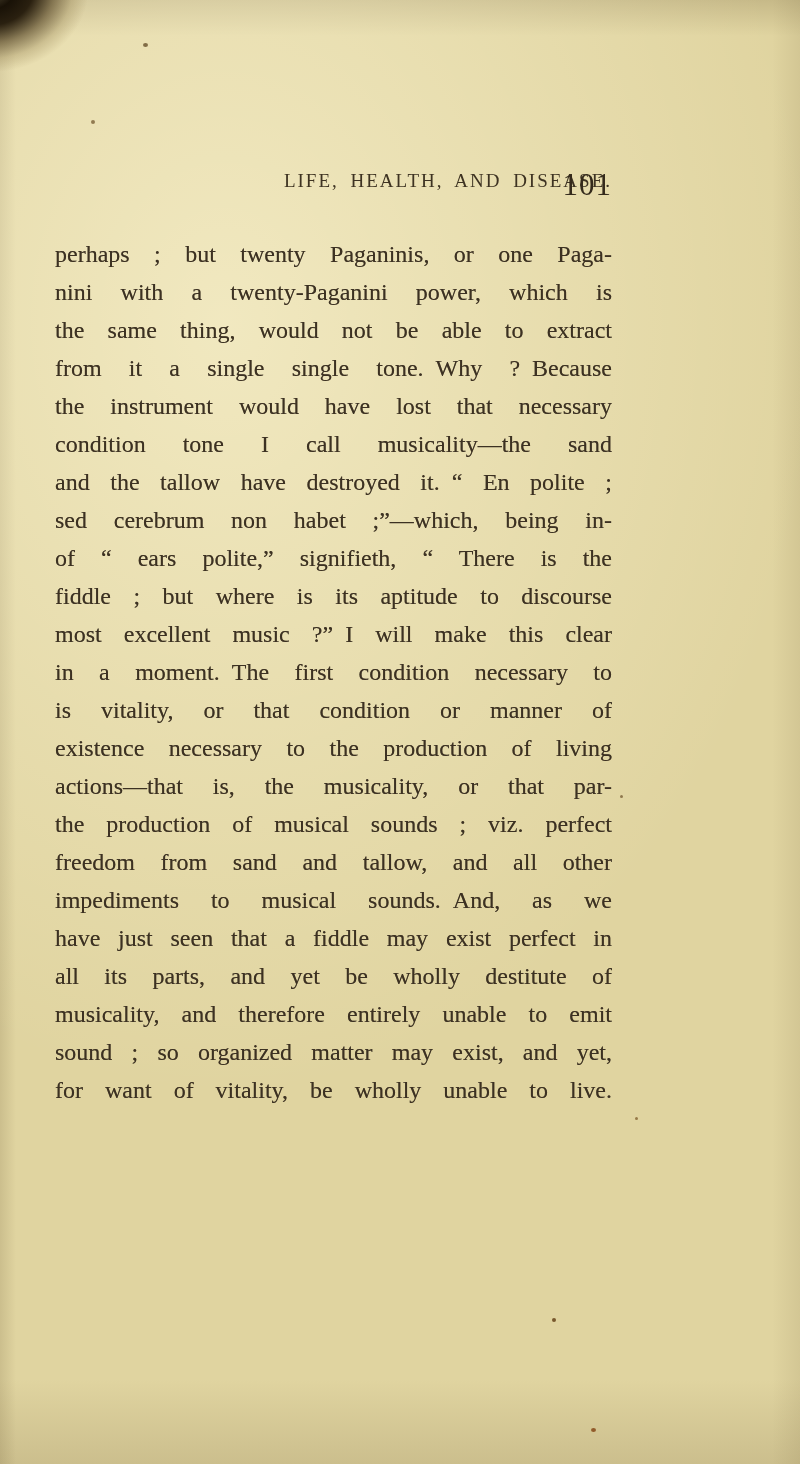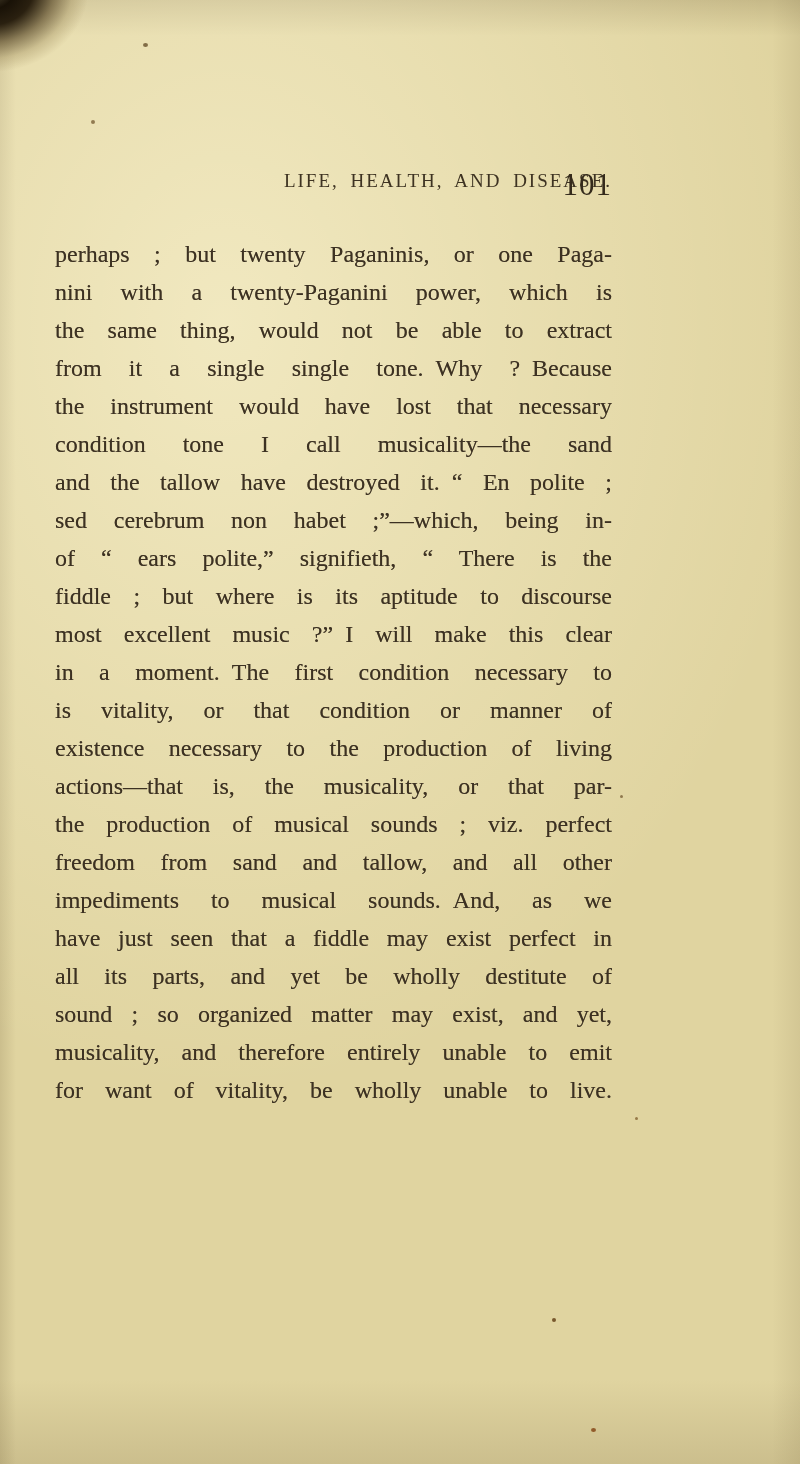--- a/index.html
+++ b/index.html
@@ -118,18 +118,18 @@
     <div class="line">most excellent music ?” I will make this clear</div>
     <div class="line">in a moment. The first condition necessary to</div>
     <div class="line">is vitality, or that condition or manner of</div>
     <div class="line">existence necessary to the production of living</div>
     <div class="line">actions—that is, the musicality, or that par-</div>
     <div class="line">the production of musical sounds ; viz. perfect</div>
     <div class="line">freedom from sand and tallow, and all other</div>
     <div class="line">impediments to musical sounds. And, as we</div>
     <div class="line">have just seen that a fiddle may exist perfect in</div>
     <div class="line">all its parts, and yet be wholly destitute of</div>
+    <div class="line">musicality, and therefore entirely unable to emit</div>
     <div class="line">sound ; so organized matter may exist, and yet,</div>
-    <div class="line">musicality, and therefore entirely unable to emit</div>
     <div class="line">for want of vitality, be wholly unable to live.</div>
   </div>
 
 </div>
 
 </body></html>

